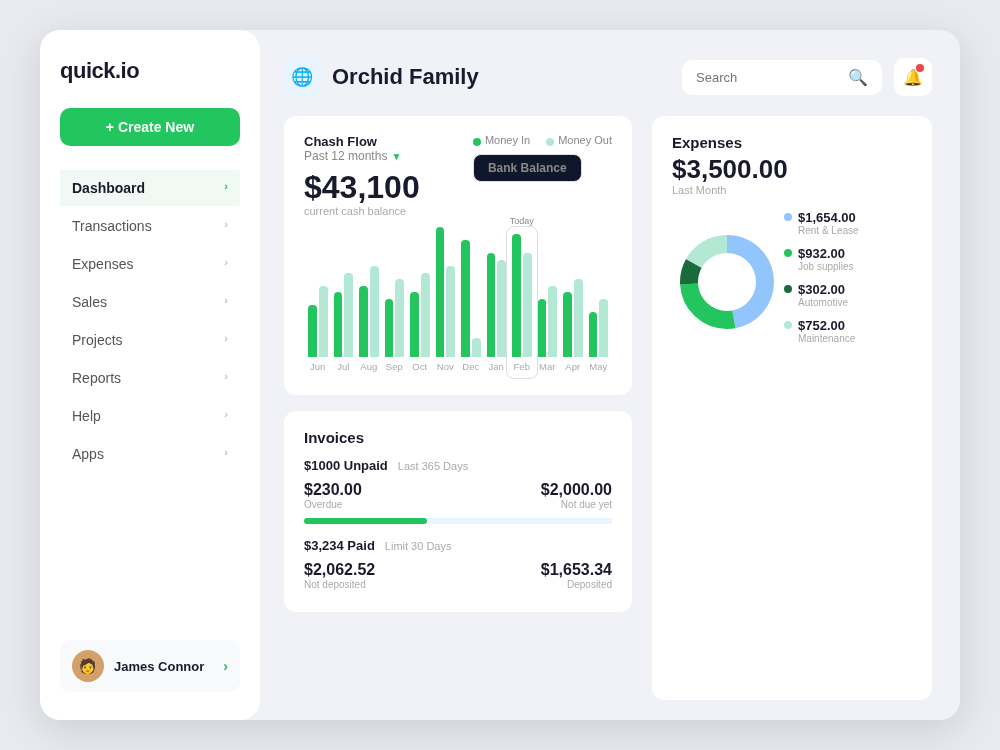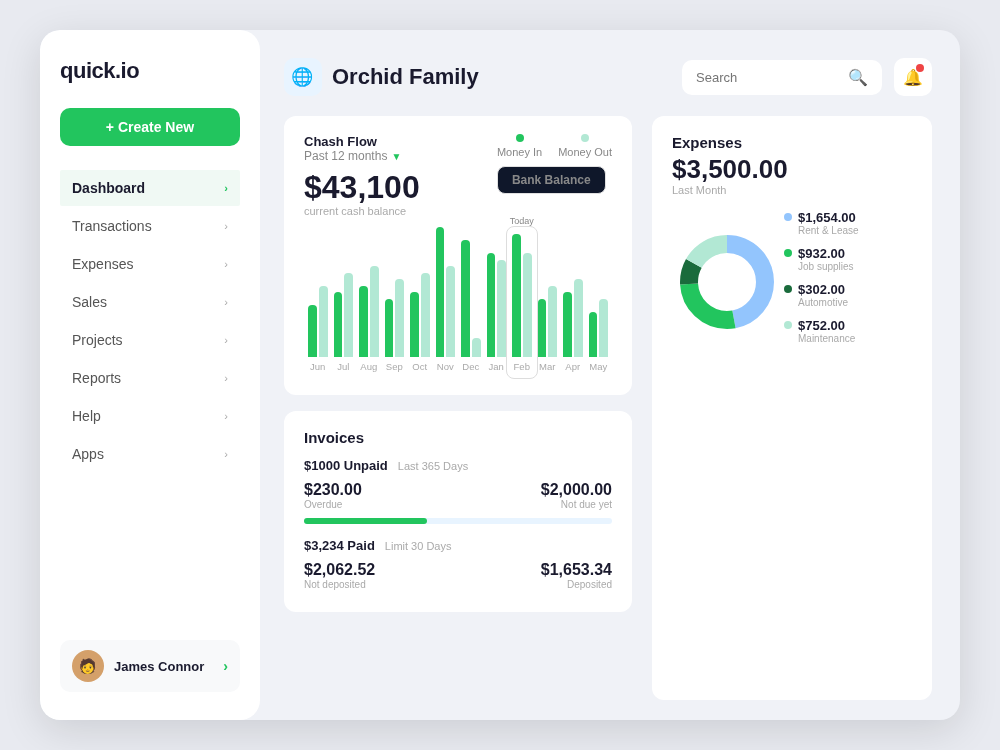--- a/index.html
+++ b/index.html
@@ -46,21 +46,21 @@
       padding: 11px 0;
       font-size: 14px;
       font-weight: 600;
       cursor: pointer;
       width: 100%;
       margin-bottom: 24px;
     }
     .nav-section { flex: 1; }
     .nav-item {
       display: flex;
-      align-items: center;
+      align-items: flex-start;
       justify-content: space-between;
       padding: 10px 12px;
       border-radius: 2px;
       cursor: pointer;
       font-size: 14px;
       color: #555;
       font-weight: 500;
       margin-bottom: 2px;
       transition: background 0.15s;
       gap: 14px;
@@ -208,21 +208,21 @@
     }
     .balance-amount {
       font-size: 32px;
       font-weight: 800;
       color: #1a1a2e;
       line-height: 1;
       margin: 8px 0 2px;
     }
     .balance-label { font-size: 11px; color: #aaa; margin-bottom: 10px; }
     .legend { display: flex; gap: 16px; font-size: 11px; color: #888; margin-bottom: 8px; justify-content: flex-end; }
-    .legend-item { display: flex; align-items: center; gap: 4px; flex-direction: column; }
+    .legend-item { display: flex; align-items: flex-end; gap: 4px; }
     .legend-dot { width: 8px; height: 8px; border-radius: 50%; }
 
     
     .chart-area { position: relative; height: 150px; }
     .chart-bars {
       display: flex;
       align-items: flex-end;
       height: 130px;
       gap: 6px;
       padding: 0 4px;

